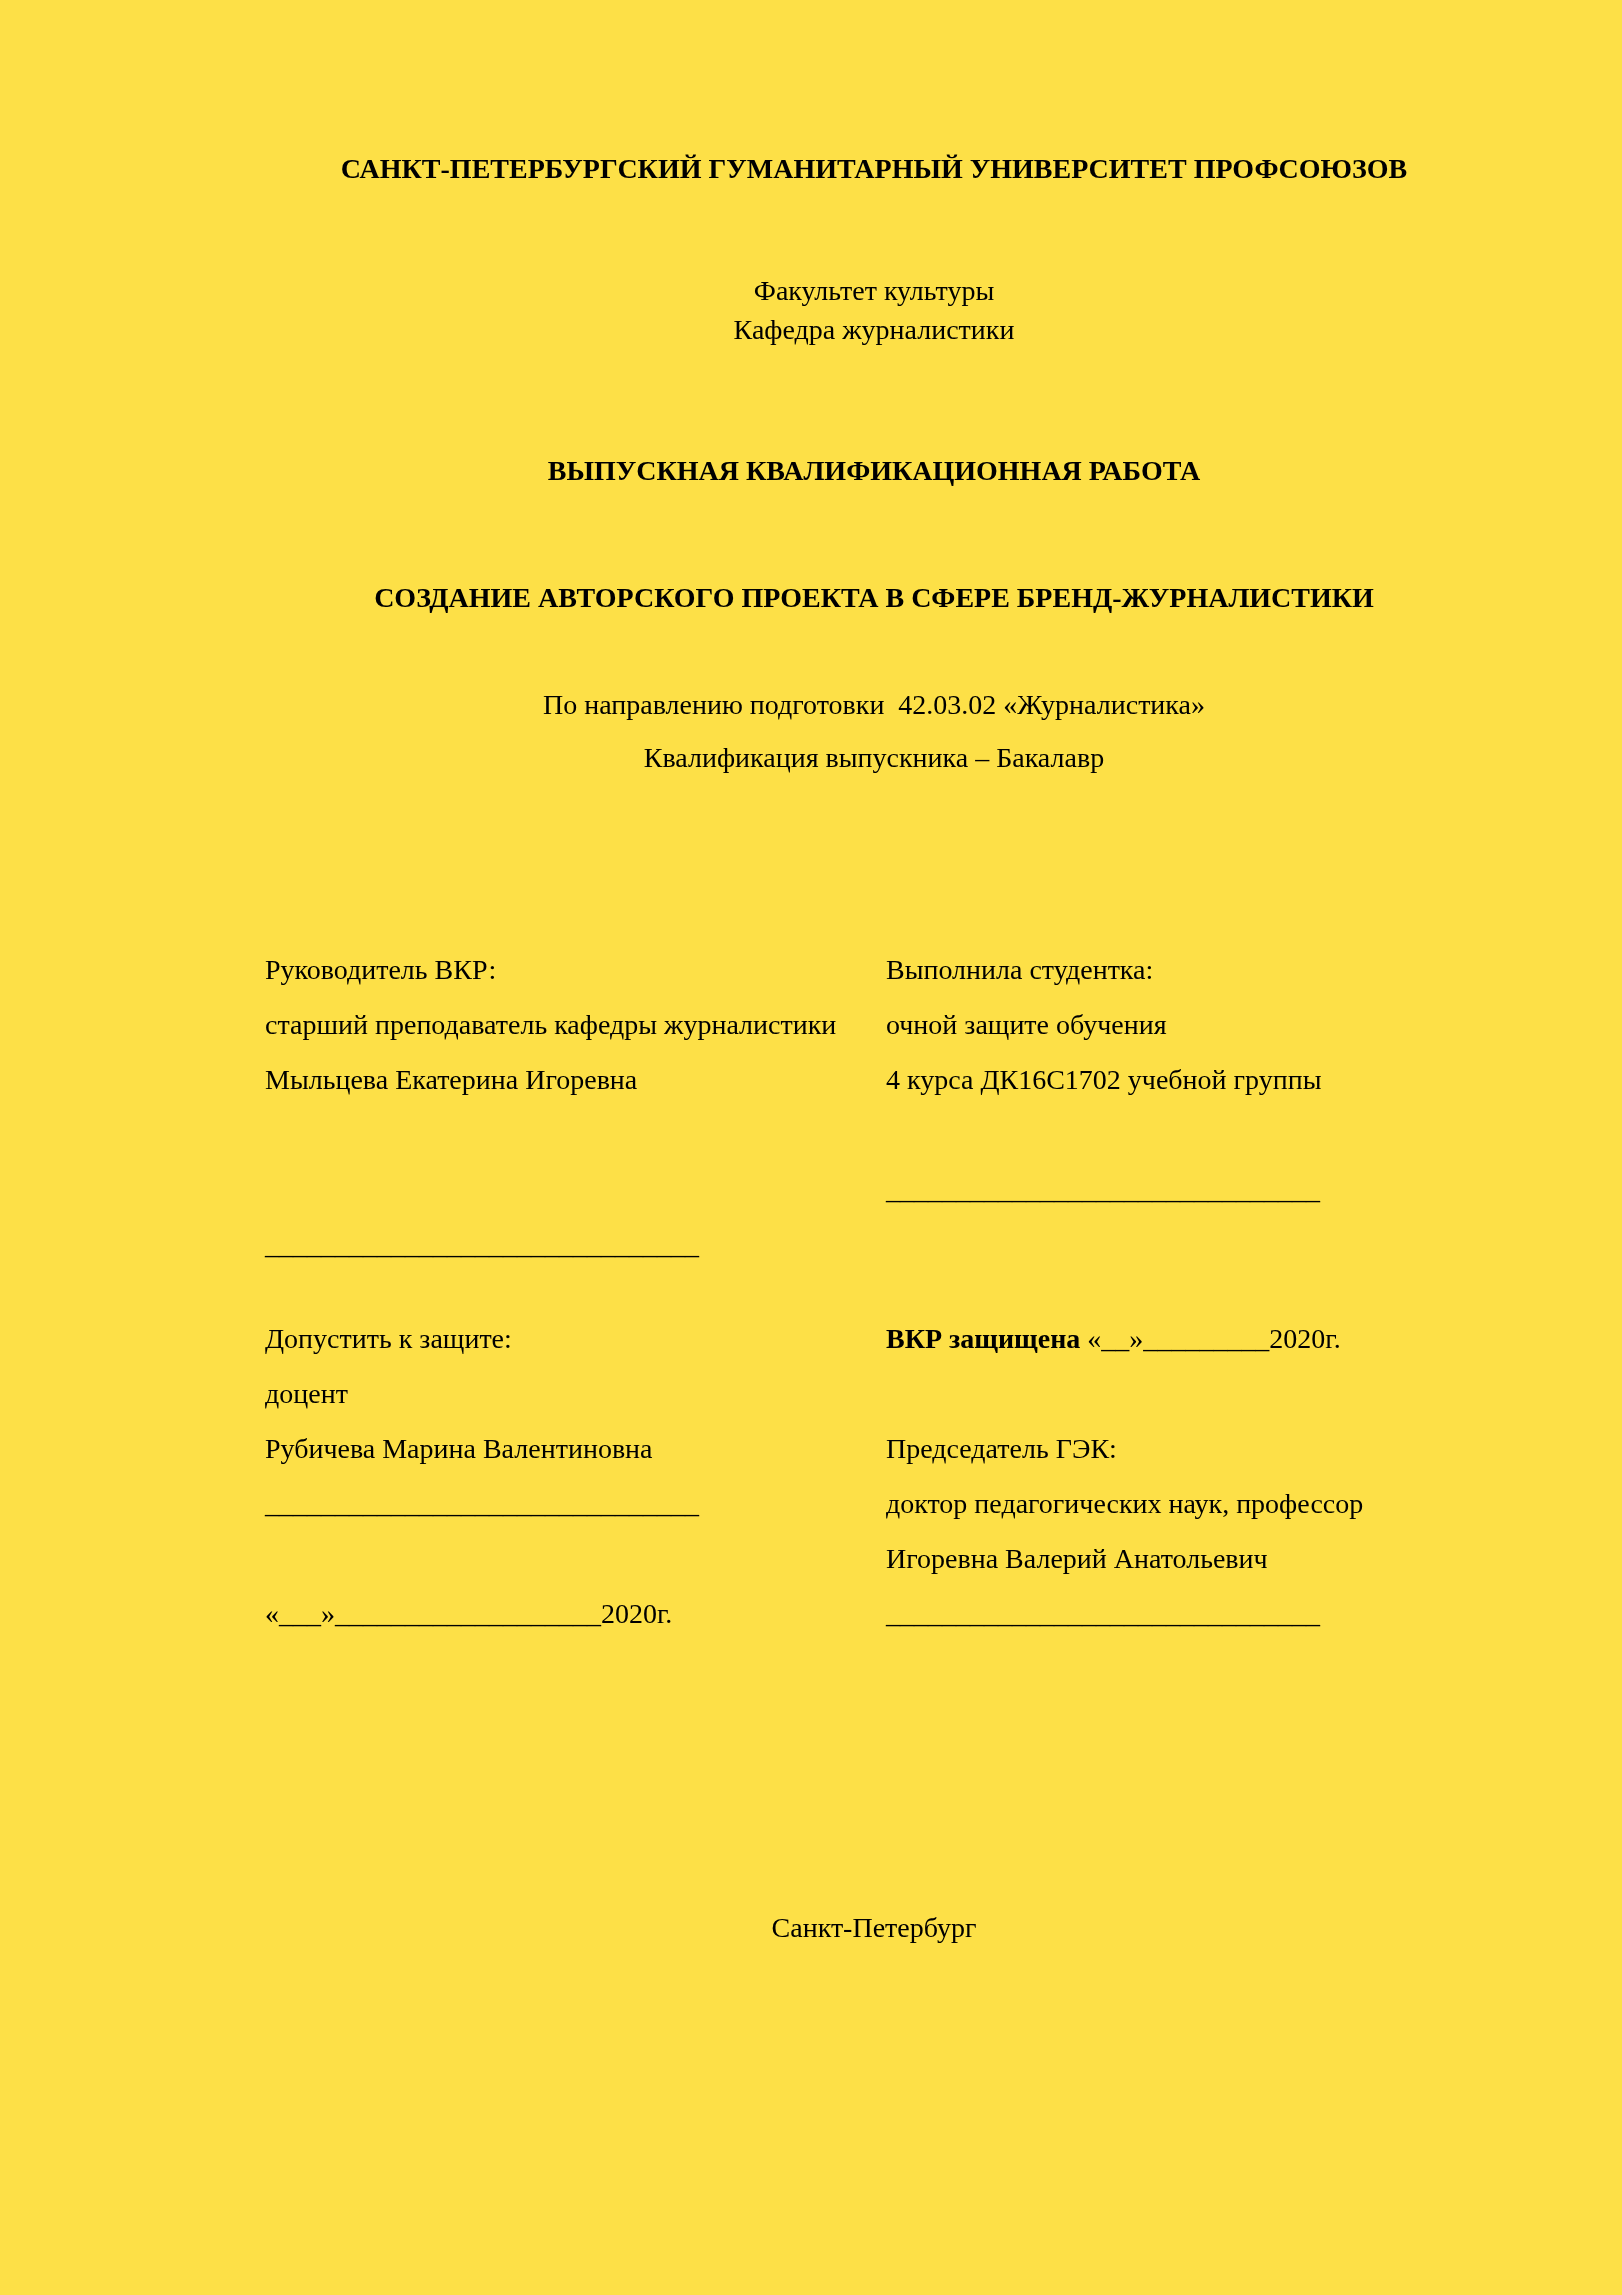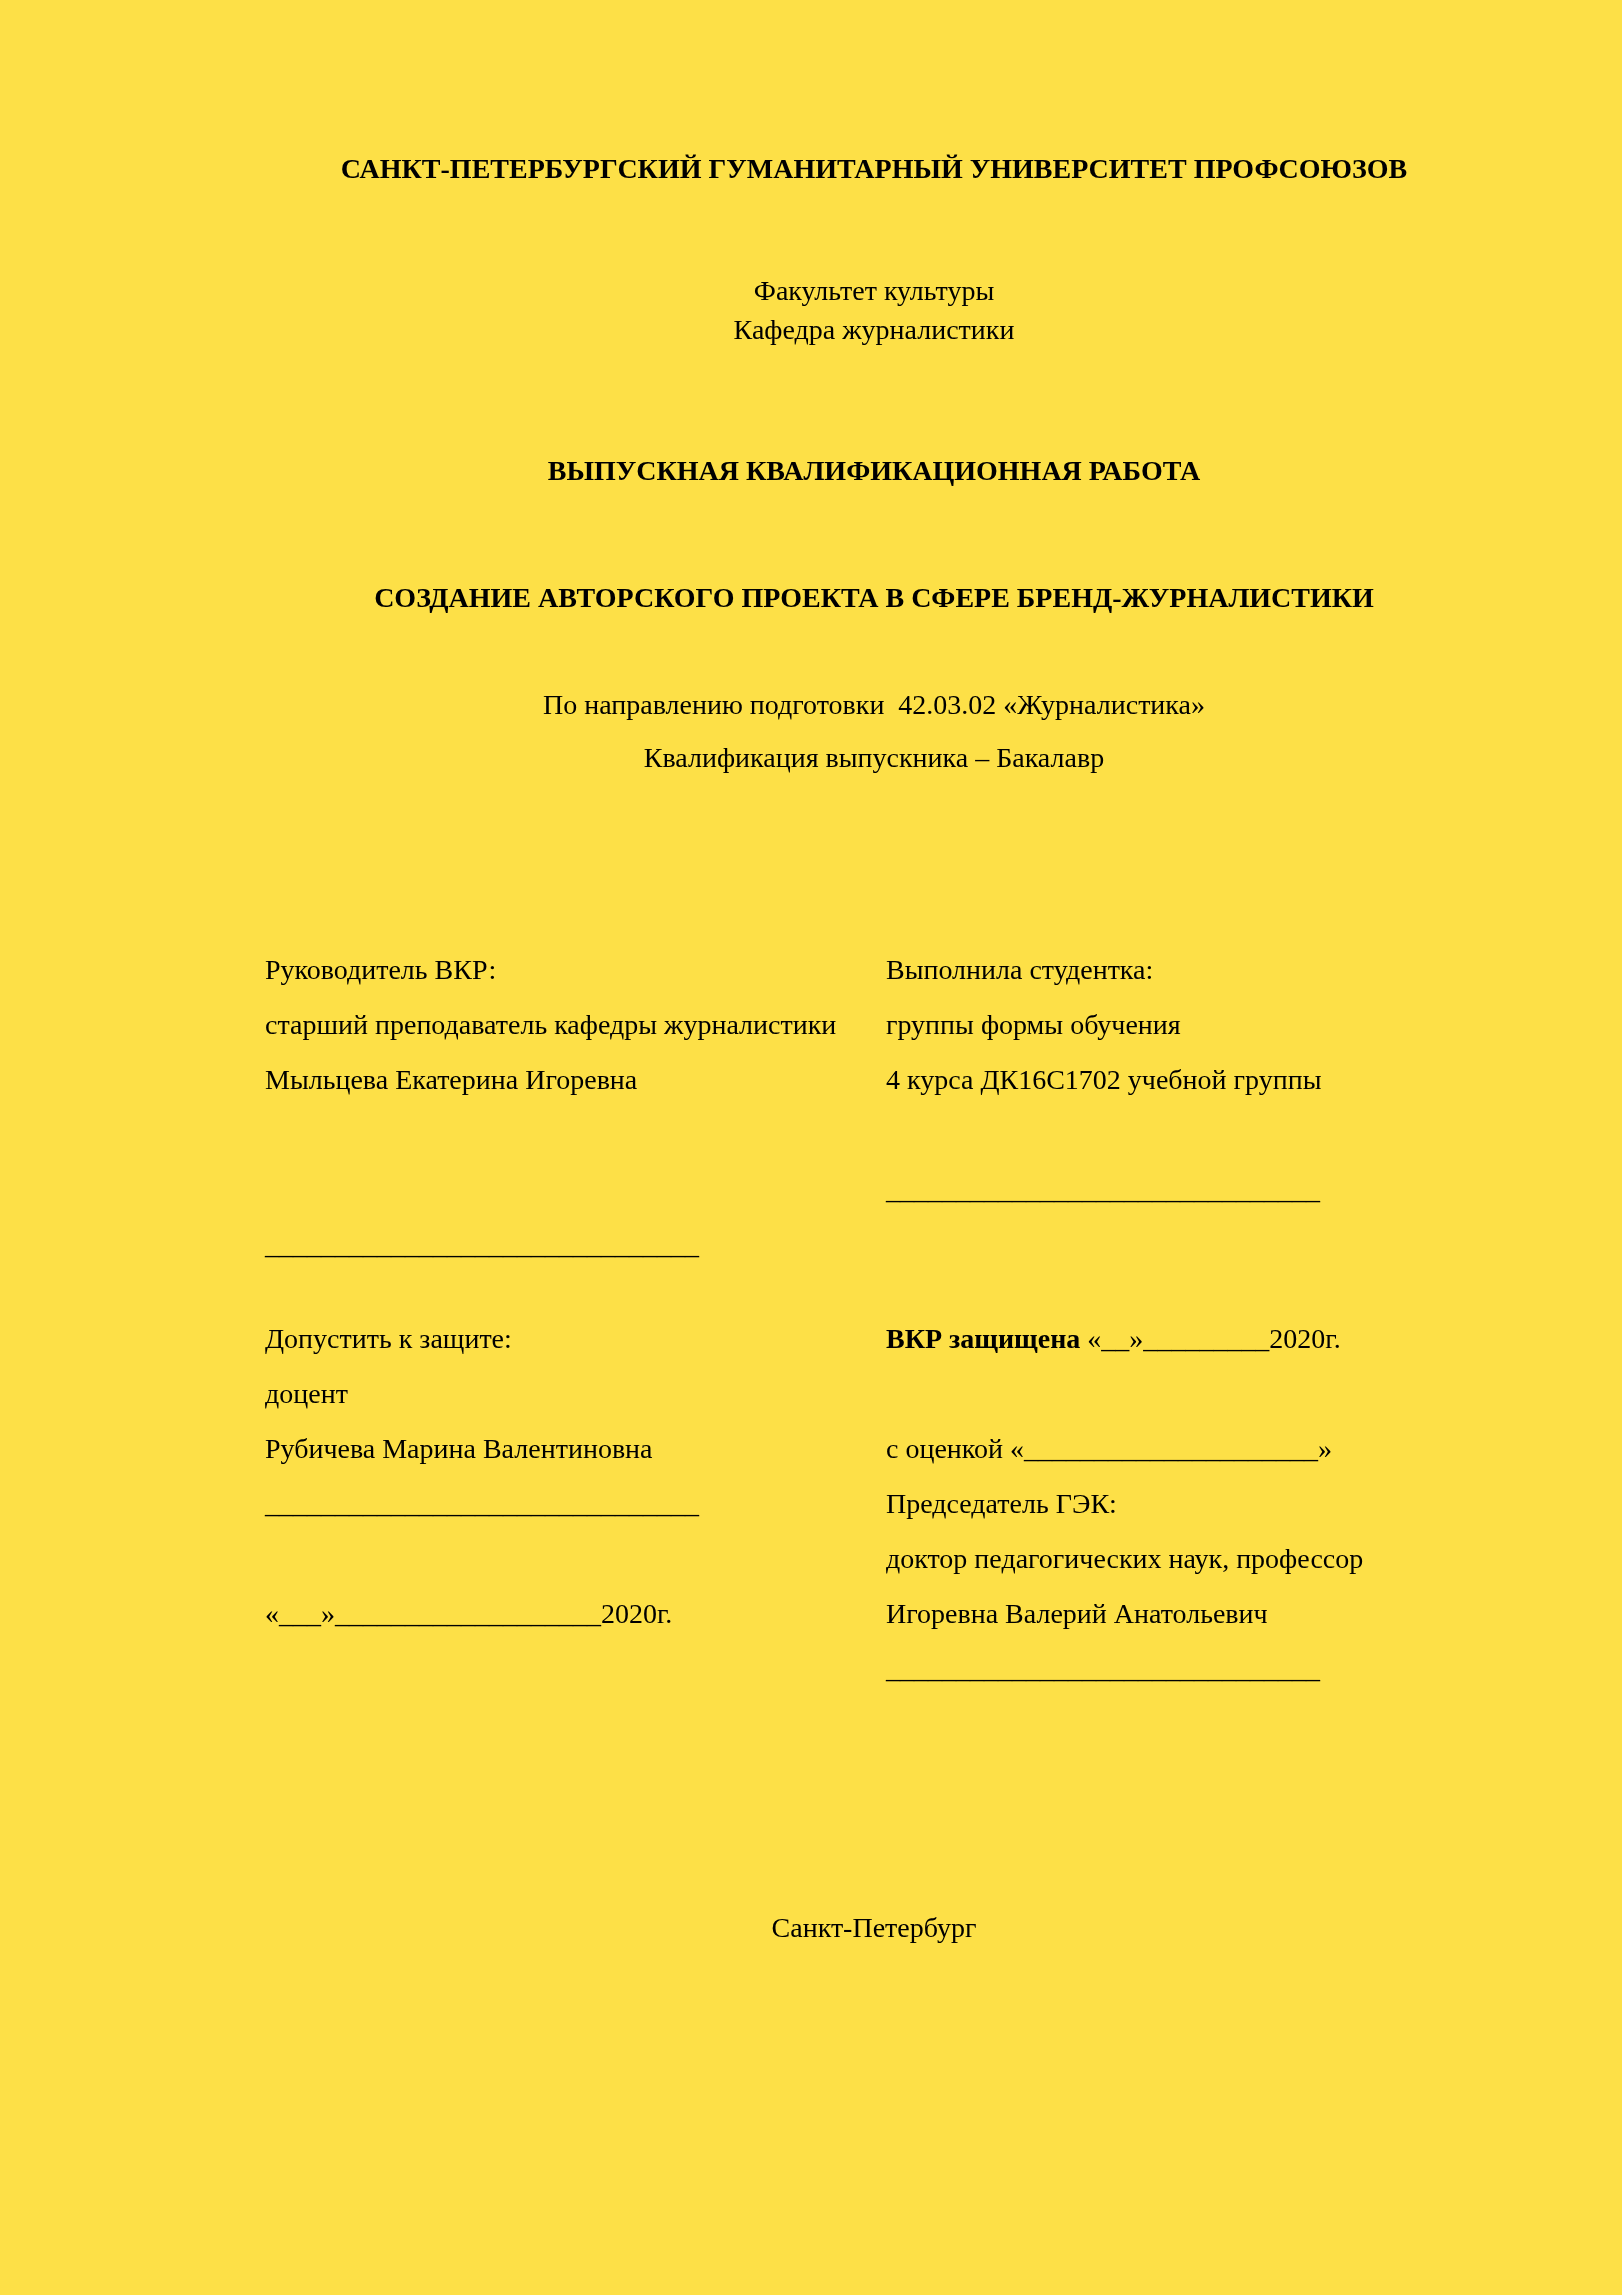--- a/index.html
+++ b/index.html
@@ -73,40 +73,39 @@
     <div class="ln">Руководитель ВКР:</div>
     <div class="ln">старший преподаватель кафедры журналистики</div>
     <div class="ln">Мыльцева Екатерина Игоревна</div>
     <div class="ln"></div>
     <div class="ln"></div>
     <div class="ln">_______________________________</div>
   </div>
 
   <div class="col col-right sig-block-top">
     <div class="ln">Выполнила студентка:</div>
-    <div class="ln">группы формы обучения</div>
+    <div class="ln">очной защите обучения</div>
     <div class="ln">4 курса ДК16С1702 учебной группы</div>
     <div class="ln"></div>
     <div class="ln">_______________________________</div>
   </div>
 
   <div class="col col-left sig-block-bottom">
     <div class="ln">Допустить к защите:</div>
     <div class="ln">доцент</div>
     <div class="ln">Рубичева Марина Валентиновна</div>
     <div class="ln">_______________________________</div>
     <div class="ln"></div>
     <div class="ln">«___»___________________2020г.</div>
     <div class="ln"></div>
   </div>
 
   <div class="col col-right sig-block-bottom">
     <div class="ln"><span class="bold">ВКР защищена</span><span> «__»_________2020г.</span></div>
     <div class="ln"></div>
-    <div class="ln">с оценкой «_____________________»</div>
     <div class="ln">Председатель ГЭК:</div>
     <div class="ln">доктор педагогических наук, профессор</div>
     <div class="ln">Игоревна Валерий Анатольевич</div>
     <div class="ln">_______________________________</div>
   </div>
 
   <div class="crow city-row">Санкт-Петербург</div>
 
 </div>
 

